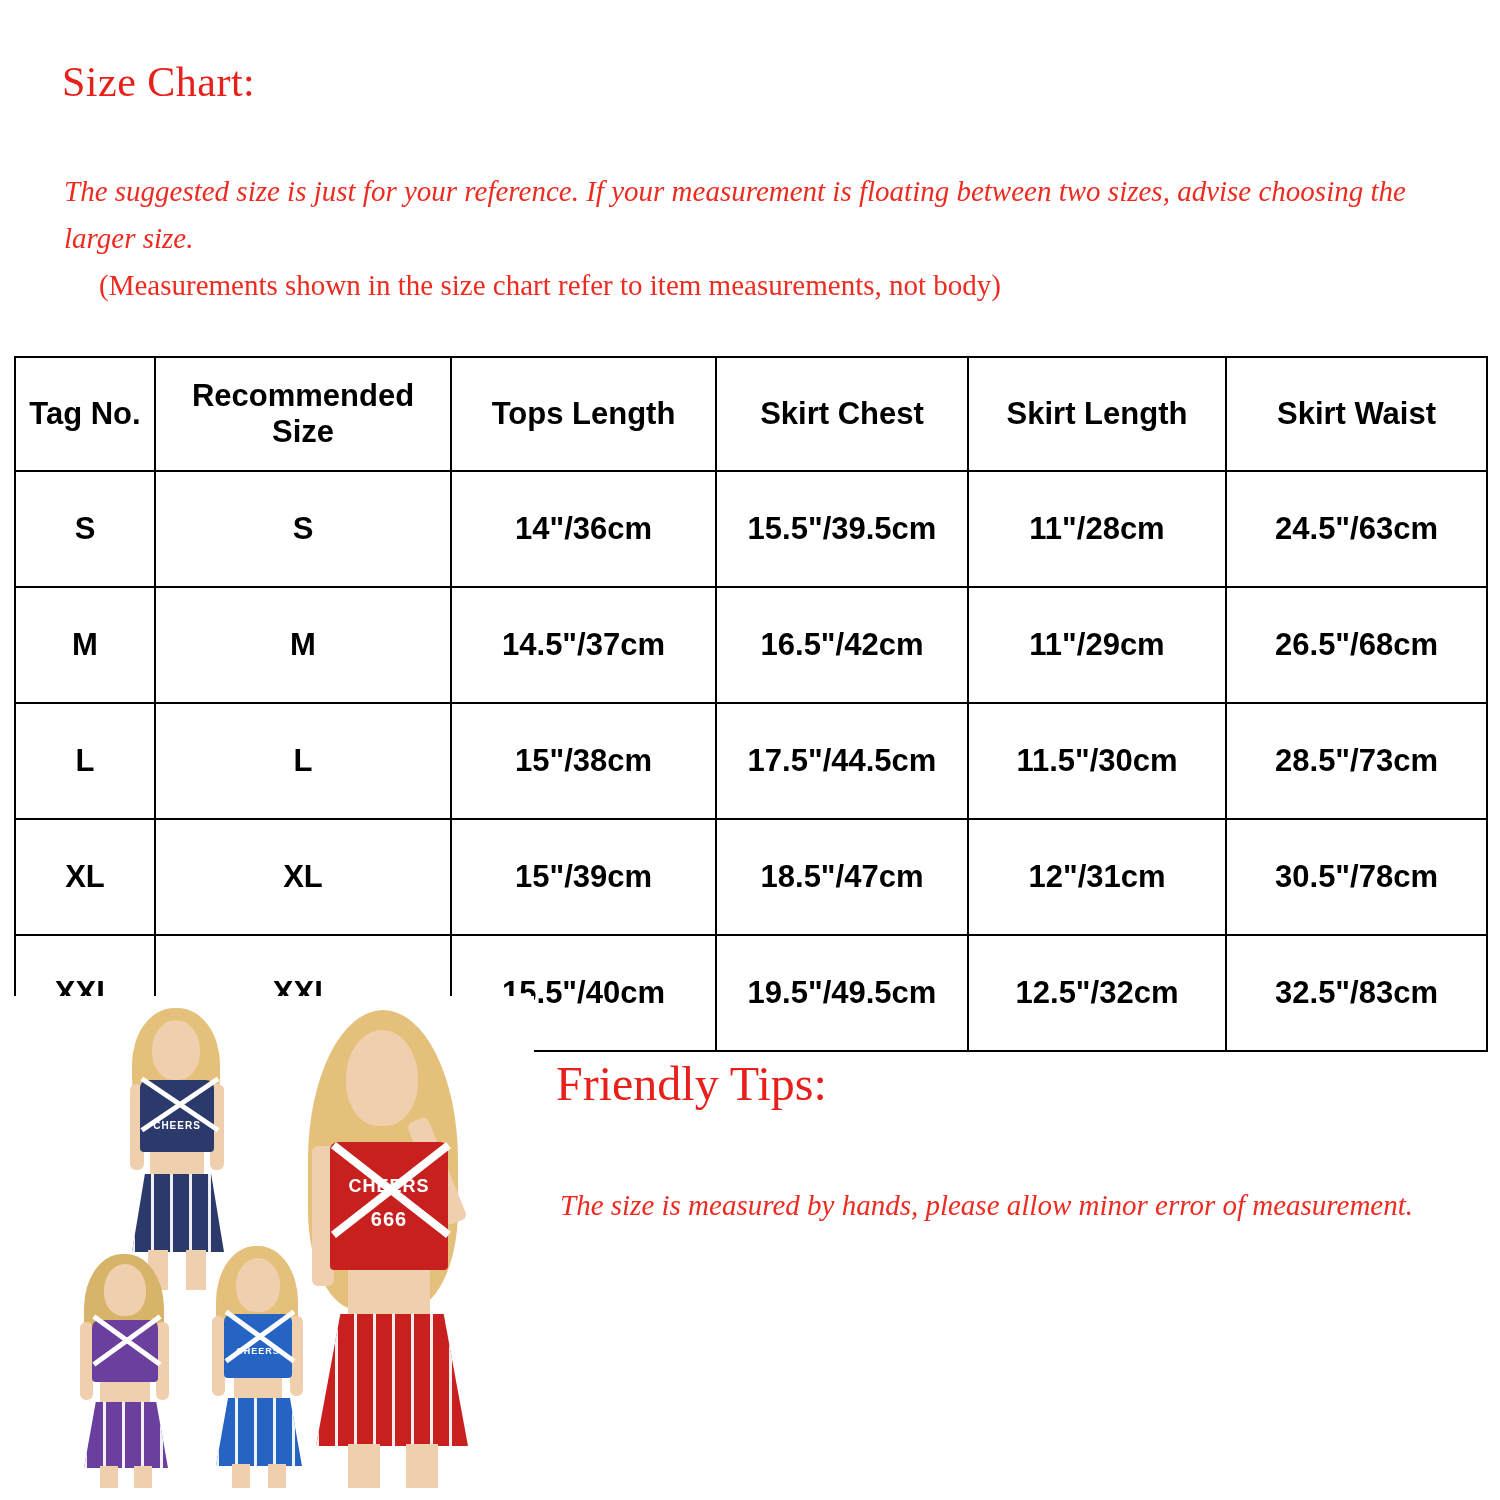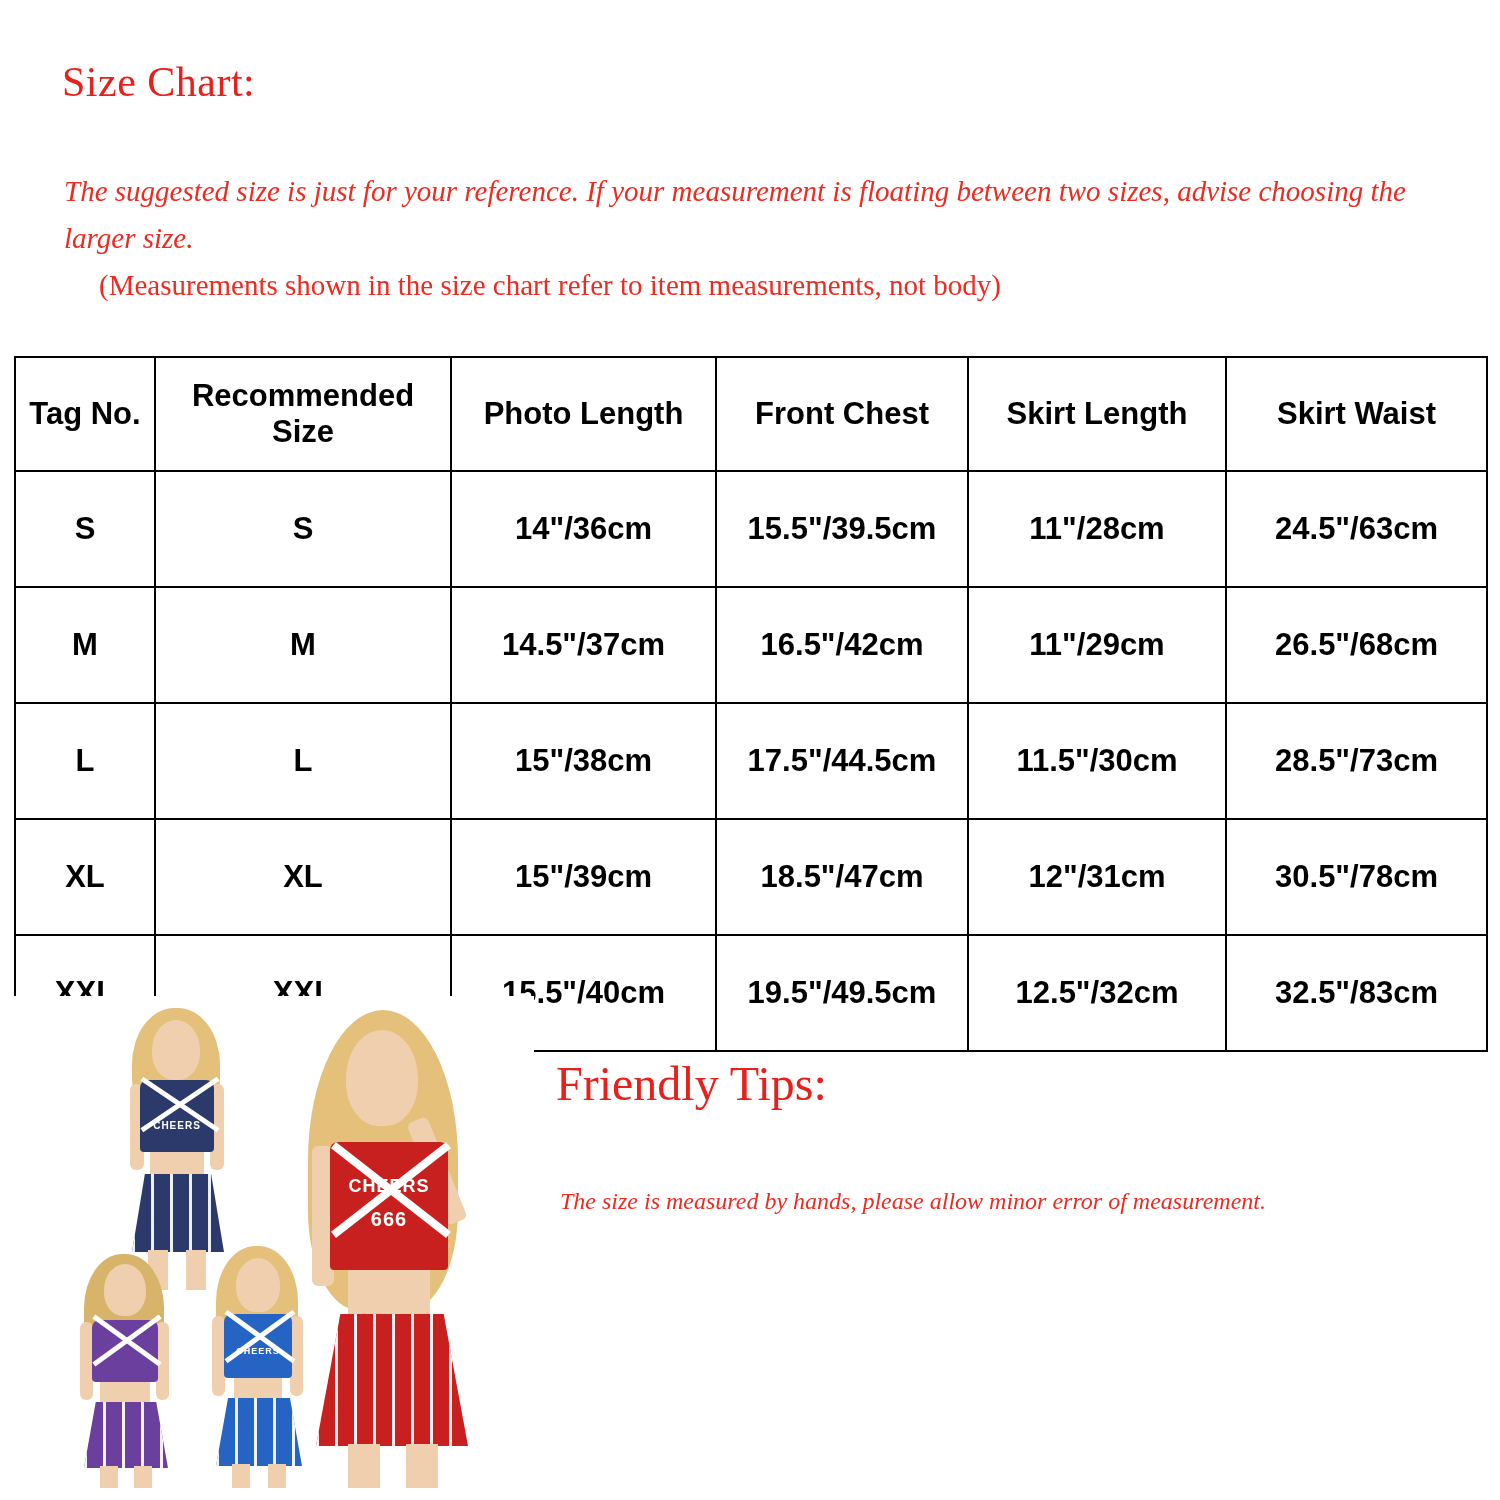--- a/index.html
+++ b/index.html
@@ -163,21 +163,21 @@
     font-size: 48px;
     color: #e8201b;
   }
   .tips-body {
     position: absolute;
     left: 560px;
     top: 1180px;
     width: 920px;
     font-family: "Liberation Serif", serif;
     font-style: italic;
-    font-size: 24px;
+    font-size: 29px;
     line-height: 1.78;
     color: #ee2b20;
   }
 </style>
 </head>
 <body>
 
 <div class="page">
 
   <div class="size-title">Size Chart:</div>
@@ -194,22 +194,22 @@
           <col class="c1">
           <col class="c2">
           <col class="c3">
           <col class="c4">
           <col class="c5">
       </colgroup>
       <thead>
         <tr>
           <th>Tag No.</th>
           <th>Recommended Size</th>
-          <th>Photo Length</th>
-          <th>Front Chest</th>
+          <th>Tops Length</th>
+          <th>Skirt Chest</th>
           <th>Skirt Length</th>
           <th>Skirt Waist</th>
         </tr>
       </thead>
       <tbody>
         <tr>
           <td>S</td>
           <td>S</td>
           <td>14"/36cm</td>
           <td>15.5"/39.5cm</td>

